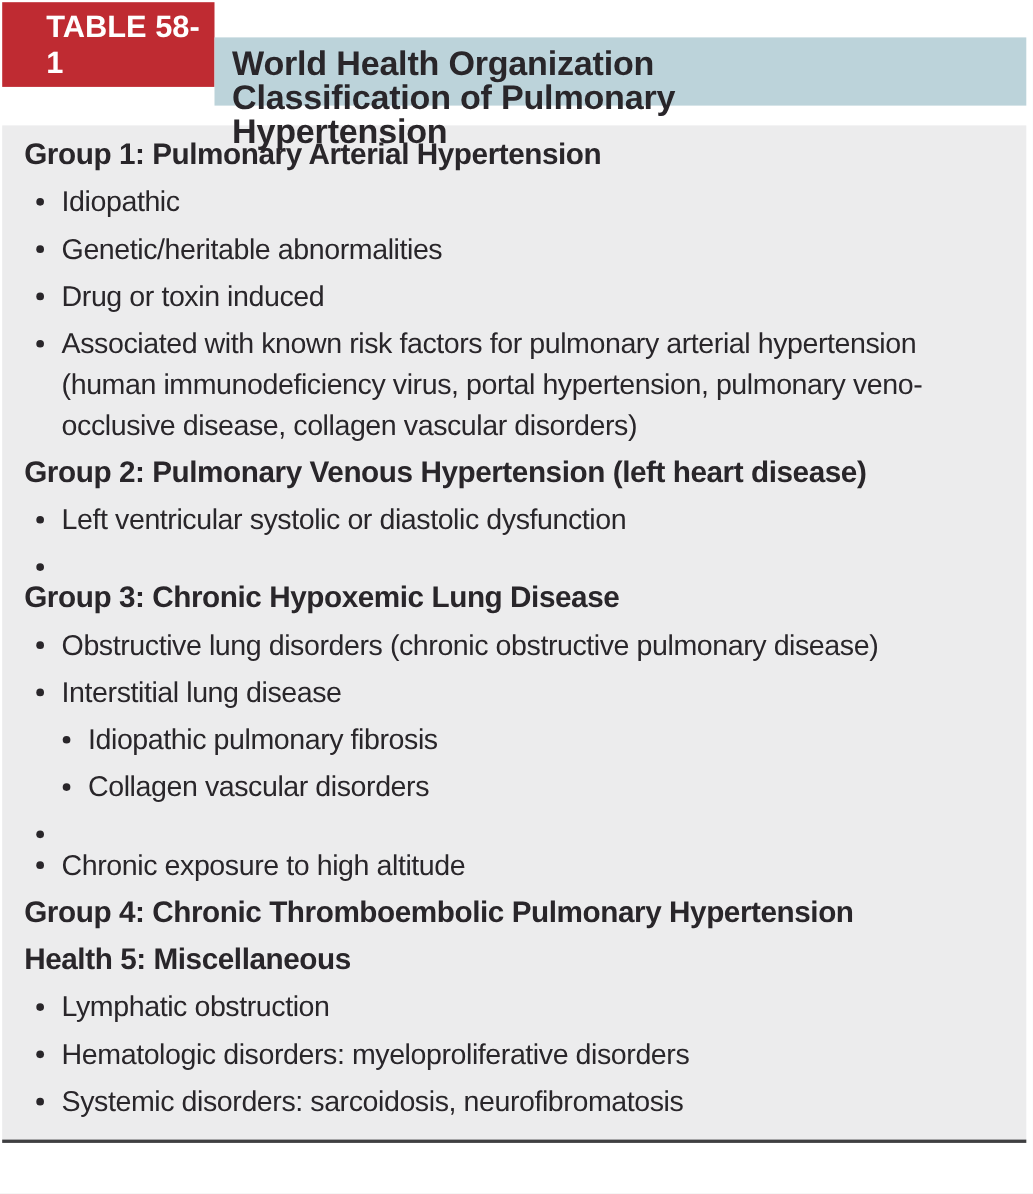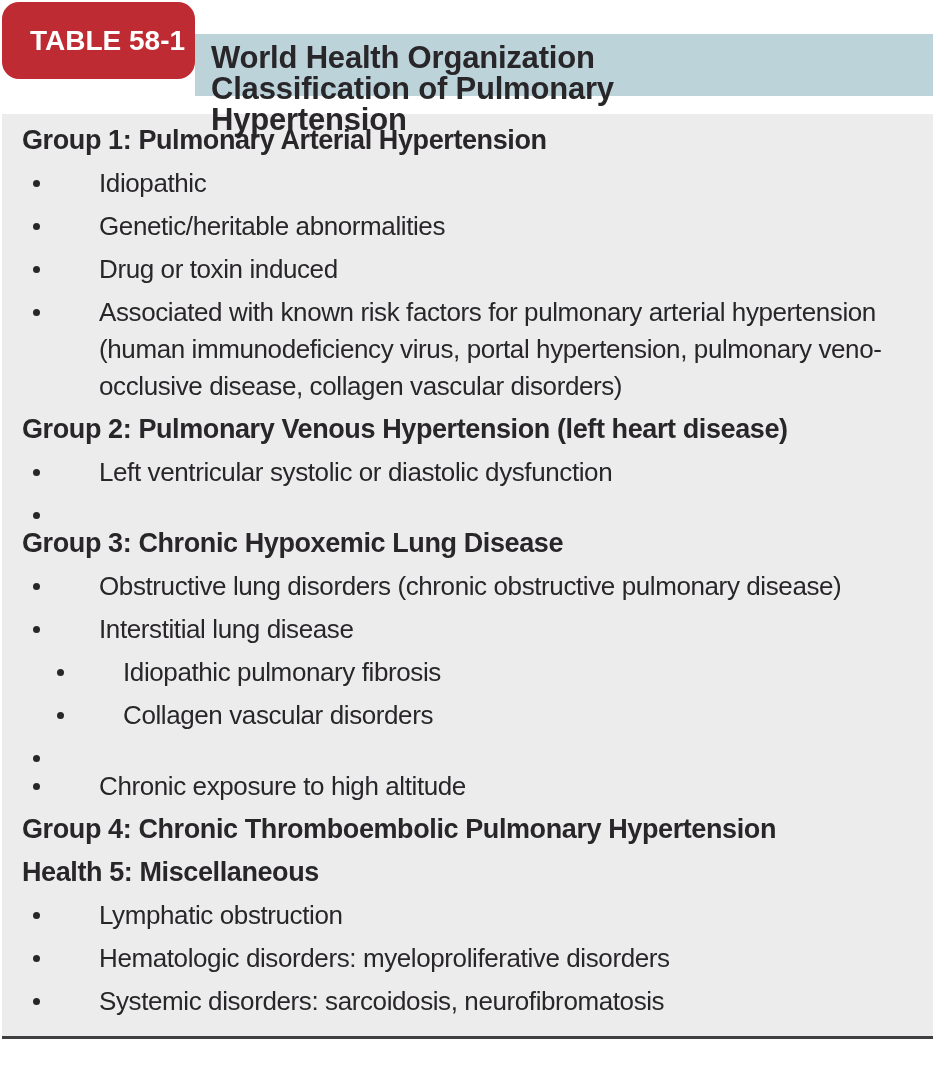--- a/index.html
+++ b/index.html
@@ -12,21 +12,21 @@
   }
   .table-wrap{
     position:absolute;left:2px;top:2px;width:931px;
   }
   .thead{display:flex;}
   .tlabel{
     width:193px;flex:none;box-sizing:border-box;height:77px;
     background:var(--header_label_bg,#bf2b32);
     color:var(--label_text,#fff);
     font-weight:bold;font-size:28px;letter-spacing:0px;
-    display:flex;align-items:center;padding-left:28px;border-radius:17px;
+    display:flex;align-items:center;padding-left:40px;
   }
   .ttitle{
     flex:1;box-sizing:border-box;height:62px;
     background:var(--header_title_bg,#bcd3da);
     color:var(--text,#28262a);
     font-weight:bold;font-size:31px;line-height:31px;letter-spacing:-0.2px;
     padding:8px 150px 0 16px;
     margin-top:32px;
   }
   .tbody{
@@ -39,21 +39,20 @@
   .group-heading{
     font-weight:bold;font-size:27px;line-height:37px;letter-spacing:-0.4px;
     color:var(--text,#232126);
     padding:3px 0 3px 20px;
   }
   .item{
     display:flex;align-items:flex-start;
     font-size:26px;line-height:37px;letter-spacing:-0.4px;
     color:var(--text,#2b282c);
     padding:3px 0;
-    gap:43px;
   }
   .item.l1{margin-left:31px;}
   .item.l2{margin-left:55px;}
   .dot{
     width:7px;height:7px;border-radius:50%;
     background:var(--text,#2a272b);
     flex:none;margin:15px 16px 0 0;
   }
   .item .txt{flex:1;}
 </style>

